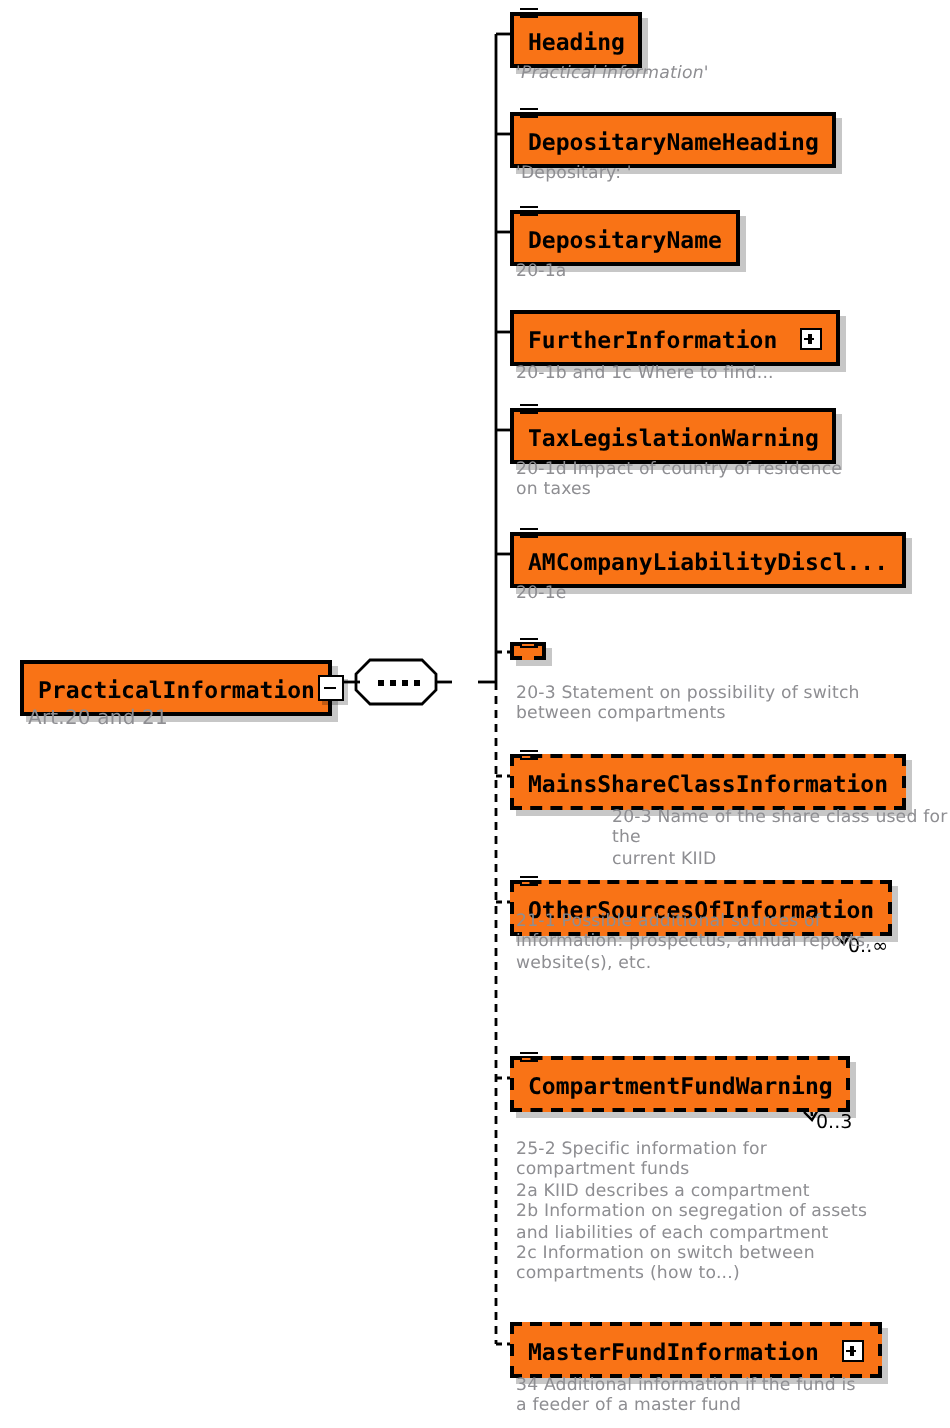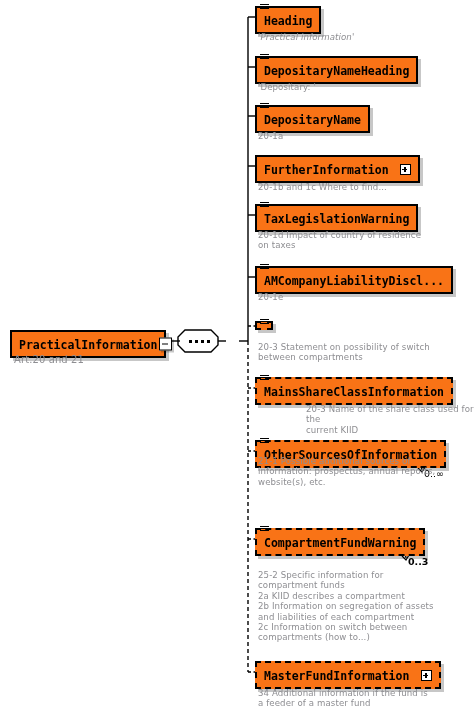--- a/index.html
+++ b/index.html
@@ -330,21 +330,21 @@
   <div class="child" style="top:528px;">
     <div class="node-box optional">
       <span class="type-glyph">
           <i></i>
           <i></i>
           <i></i>
         </span>
       <span class="node-label">CompartmentFundWarning</span>
     </div>
   </div>
-  <div class="cardinality" style="left:408px; top:556px;font-weight:bold;">0..3</div>
+  <div class="cardinality" style="left:408px; top:556px;">0..3</div>
   <div class="annotation" style="top:570px;">25-2 Specific information for
 compartment funds
 2a KIID describes a compartment
 2b Information on segregation of assets
 and liabilities of each compartment
 2c Information on switch between
 compartments (how to...)</div>
 
   <div class="child" style="top:661px;">
     <div class="node-box optional">

